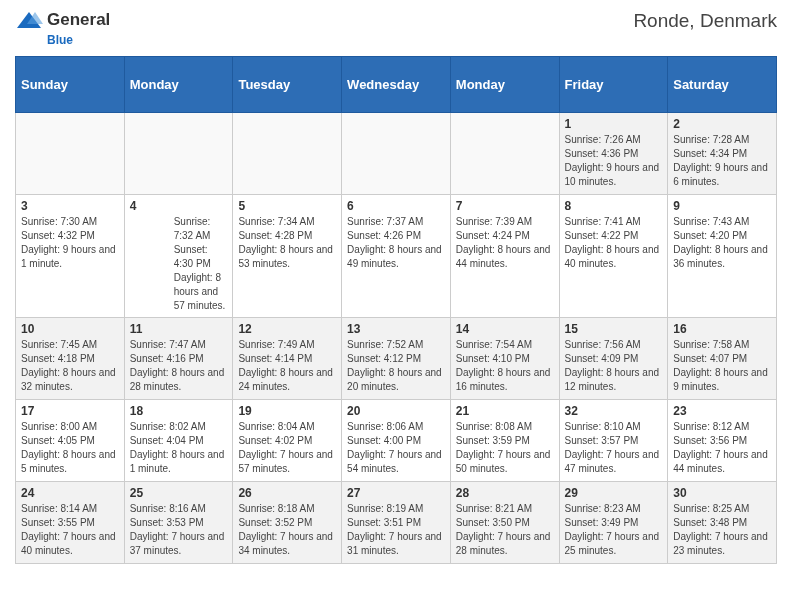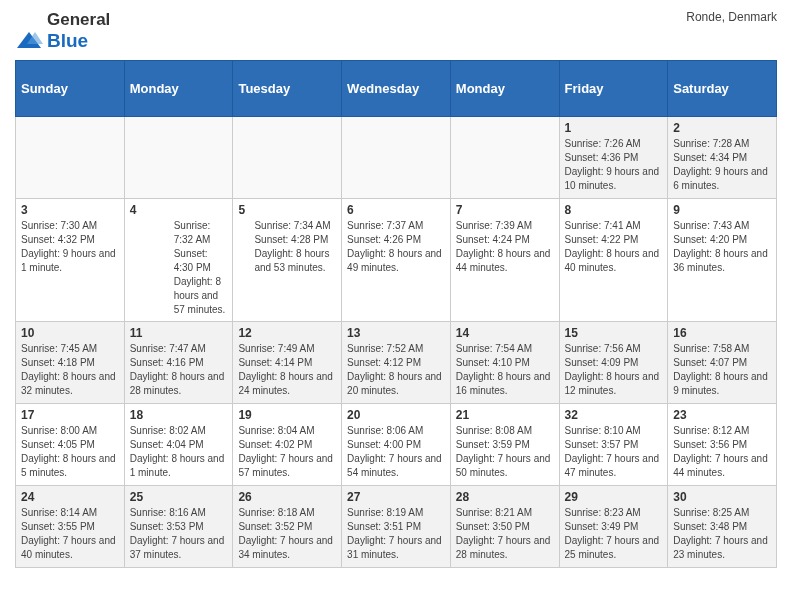--- a/index.html
+++ b/index.html
@@ -11,37 +11,37 @@
       padding: 10px 15px;
     }
     .header {
       display: flex;
       justify-content: space-between;
       align-items: flex-start;
       margin-bottom: 8px;
     }
     .logo {
       display: flex;
-      align-items: flex-end;
+      align-items: flex-start;
       gap: 4px;
     }
     .logo-icon {
       width: 28px;
       height: 22px;
     }
     .title-block {
       text-align: right;
     }
     .month-title {
       font-size: 32px;
       font-weight: bold;
       color: #222;
     }
     .location {
-      font-size: 12px;
+      font-size: 19px;
       color: #444;
     }
     table {
       width: 100%;
       border-collapse: collapse;
       table-layout: fixed;
     }
     thead tr th {
       background-color: #2d6db5;
       color: #fff;
@@ -85,21 +85,21 @@
 <body>
 
 <div class="header">
   <div class="logo">
     <svg class="logo-icon" viewBox="0 0 28 22" xmlns="http://www.w3.org/2000/svg">
       <polygon points="14,2 26,18 2,18" fill="#1a6abf"></polygon>
       <polygon points="20,2 28,14 12,14" fill="#5aa0e0" opacity="0.6"></polygon>
     </svg>
     <div>
       <span style="font-size:17px;font-weight:bold;color:#333;">General</span><br>
-      <span style="font-size:19px;font-weight:bold;color:#1a6abf;">Blue</span>
+      <span style="font-size:12px;font-weight:bold;color:#1a6abf;">Blue</span>
     </div>
   </div>
   <div class="title-block">
     <div class="location">Ronde, Denmark</div>
   </div>
 </div>
 
 <table>
   <thead>
     <tr>
@@ -140,21 +140,21 @@
 Daylight: 9 hours and 1 minute.</div>
         </td>
         <td>
           <span class="day-number">4</span>
           <div class="day-info" style="white-space: pre-line; margin-left: 44px;">Sunrise: 7:32 AM
 Sunset: 4:30 PM
 Daylight: 8 hours and 57 minutes.</div>
         </td>
         <td>
           <span class="day-number">5</span>
-          <div class="day-info" style="white-space: pre-line; margin-left: 16px;">Sunrise: 7:34 AM
+          <div class="day-info" style="white-space: pre-line;">Sunrise: 7:34 AM
 Sunset: 4:28 PM
 Daylight: 8 hours and 53 minutes.</div>
         </td>
         <td>
           <span class="day-number">6</span>
           <div class="day-info" style="white-space: pre-line;">Sunrise: 7:37 AM
 Sunset: 4:26 PM
 Daylight: 8 hours and 49 minutes.</div>
         </td>
         <td>

